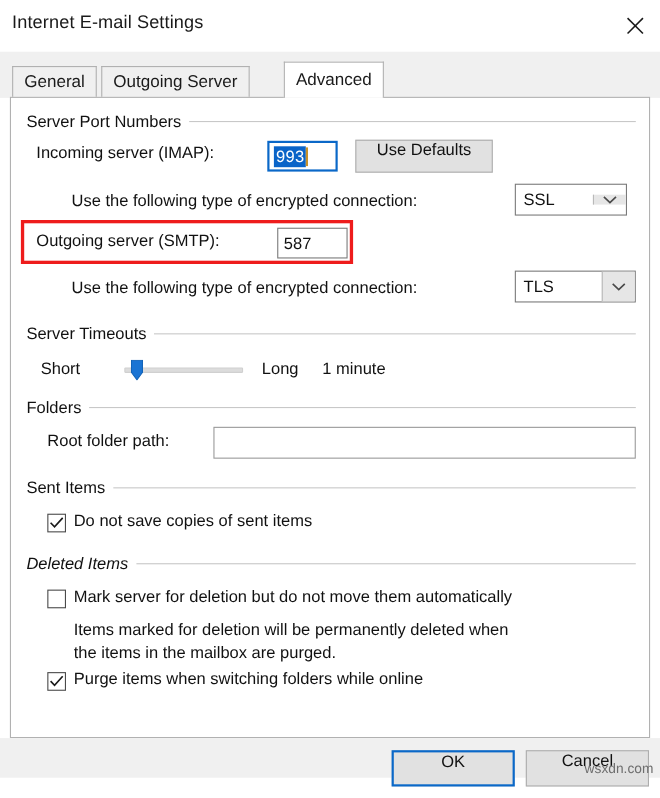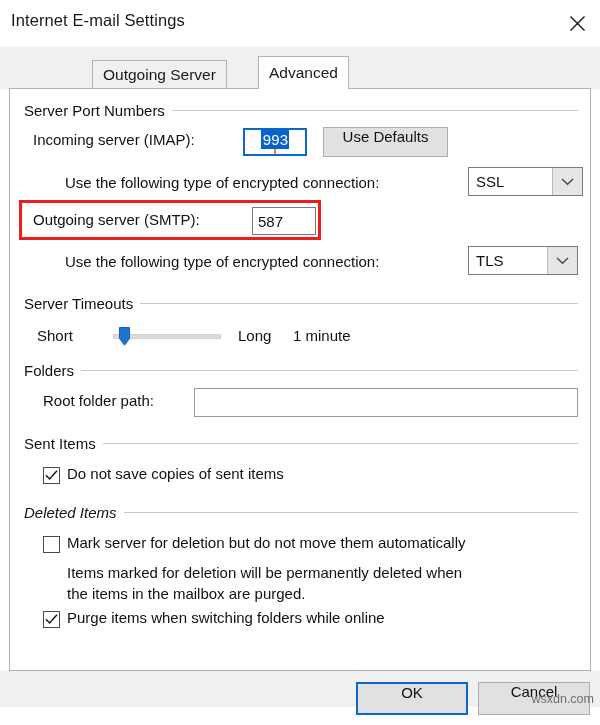--- a/index.html
+++ b/index.html
@@ -126,22 +126,21 @@
     height: 28px;
     font-family: "Liberation Sans", sans-serif;
     font-size: 15px;
     color: #111;
     display: flex;
     align-items: center;
     padding: 0 5px;
   }
   .textbox.focused {
     border: 2px solid #0a68c8;
-    padding: 0 16px;
-    flex-direction: column;
+    padding: 0 4px;
   }
   .sel-text {
     background: #0a64c8;
     color: #ffffff;
     padding: 1px 1px 1px 2px;
     letter-spacing: 0.2px;
   }
   .caret {
     display: inline-block;
     width: 2px;
@@ -277,20 +276,23 @@
     <span>
       <svg width="17" height="17" viewBox="0 0 17 17">
         <line x1="1.5" y1="1.5" x2="15.5" y2="15.5" stroke="#1a1a1a" stroke-width="1.4"></line>
         <line x1="15.5" y1="1.5" x2="1.5" y2="15.5" stroke="#1a1a1a" stroke-width="1.4"></line>
       </svg>
     </span>
   </div>
 </div>
 
 <div class="tabstrip">
+  <div class="tab" id="tab-general">
+    <span>General</span>
+  </div>
   <div class="tab" id="tab-outgoing">
     <span>Outgoing Server</span>
   </div>
   <div class="tab active" id="tab-advanced">
     <span>Advanced</span>
   </div>
 </div>
 
 <div class="panel">
 
@@ -308,21 +310,21 @@
     <span class="sel-text">993</span>
       <span class="caret"></span>
   </div>
   <div class="btn" style="position:absolute; left:313px; top:38px; width:125px; height:30px;">
     <span>Use Defaults</span>
   </div>
 
   <div class="row" style="left:55px; top:85px;">
     <span class="lbl">Use the following type of encrypted connection:</span>
   </div>
-  <div class="combo" style="position:absolute; left:458px; top:78px; width:115px;">
+  <div class="combo" style="position:absolute; left:458px; top:78px; width:102px;align-items:center;">
     <span class="combo-value">SSL</span>
     <span class="combo-arrow">
       <svg width="13" height="9" viewBox="0 0 13 9">
         <polyline points="1,2 6.5,7.2 12,2" fill="none" stroke="#4a4a4a" stroke-width="1.5"></polyline>
       </svg>
     </span>
   </div>
 
   <div class="row" style="left:23px; top:122px;">
     <span class="lbl">Outgoing server (SMTP):</span>

